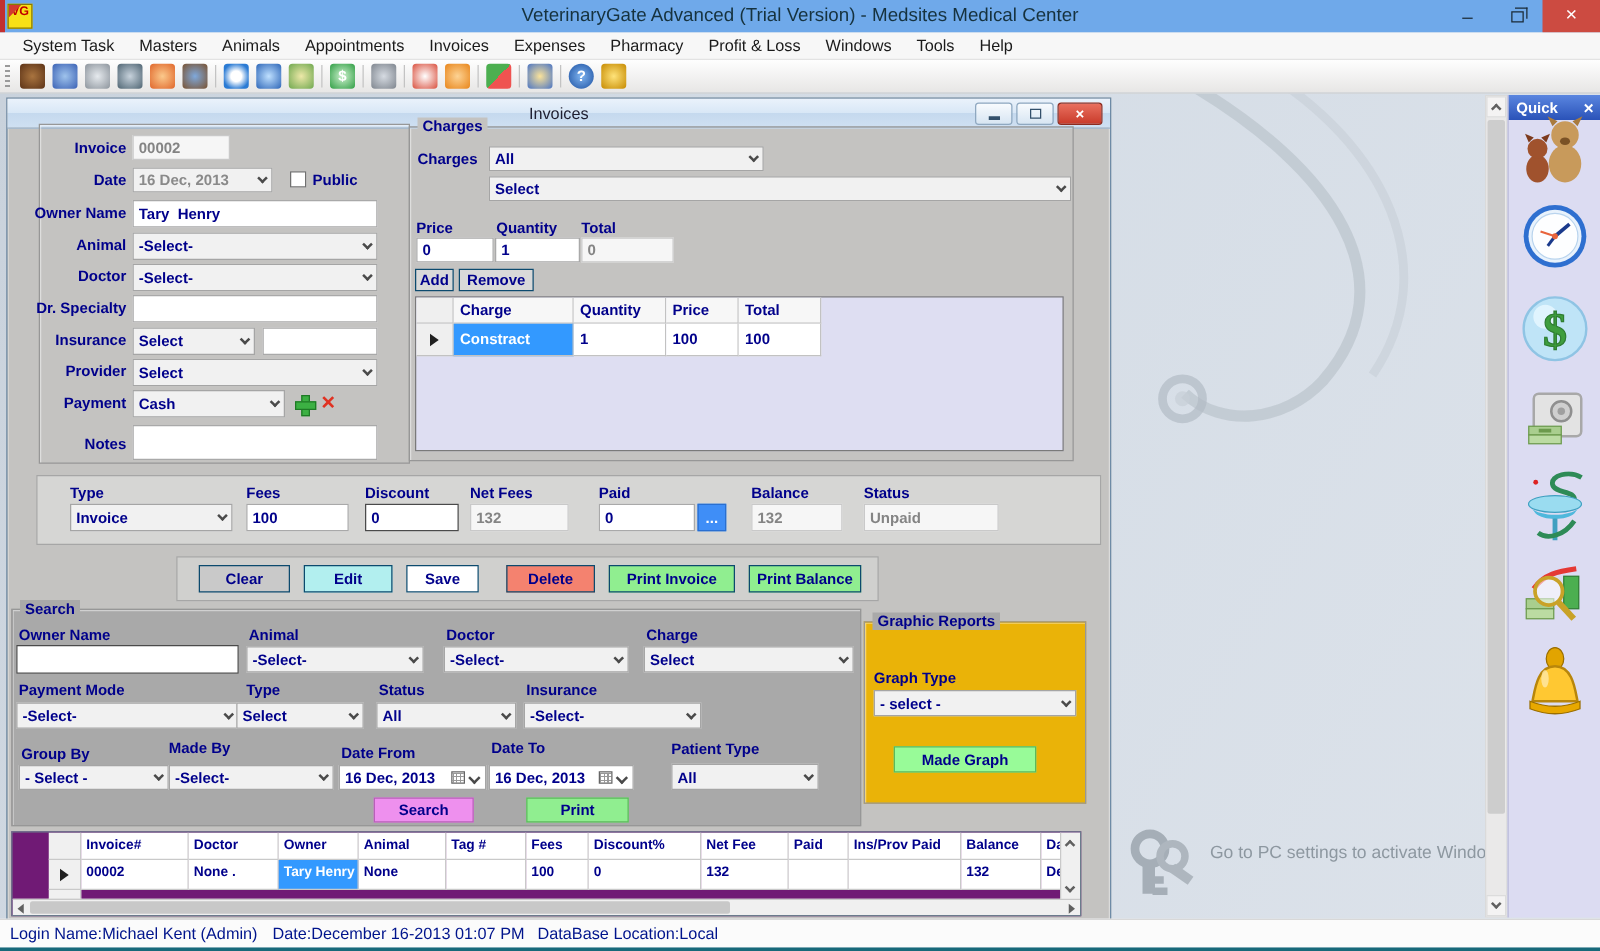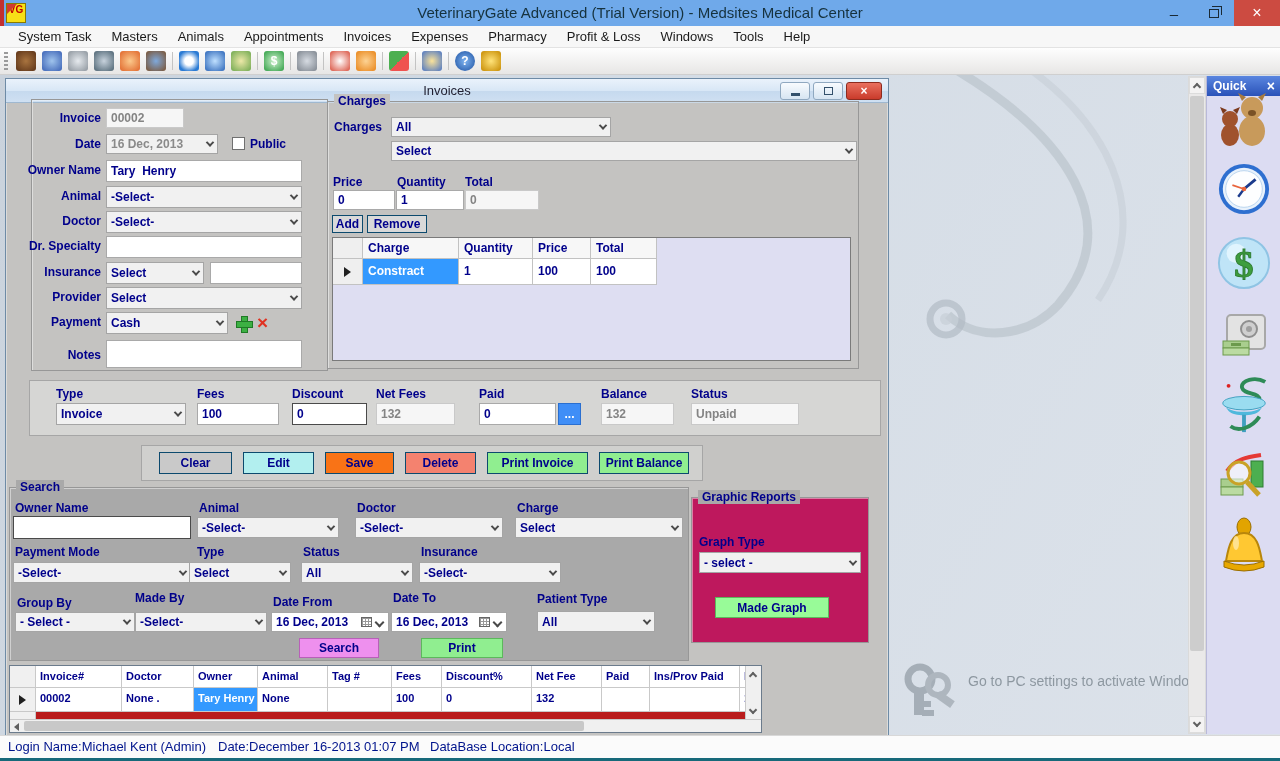--- a/index.html
+++ b/index.html
@@ -77,21 +77,21 @@
   
   .cgrid { position:absolute; left:326px; top:158px; width:519px; height:124px; background:#DEDEF2; border:1px solid #7A7A7A; overflow:hidden; }
   .cg-row { display:flex; }
   .cg-c { border-right:1px solid #C2C2C2; border-bottom:1px solid #C2C2C2; font:bold 12px "Liberation Sans",sans-serif; color:#00008B; padding:3px 5px; background:#fff; overflow:hidden; white-space:nowrap; }
   .cg-head .cg-c { background:#F7F7F7; }
   .cg-mk { width:30px; flex:none; background:#EFEFEF; border-right:1px solid #C2C2C2; border-bottom:1px solid #C2C2C2; display:flex; align-items:center; justify-content:center; }
   .tri { width:0; height:0; border-left:7px solid #202020; border-top:5px solid transparent; border-bottom:5px solid transparent; }
   .sel { background:#3399FF !important; color:#fff !important; }
 
   
-  .rgrid { position:absolute; left:3px; top:586px; width:753px; height:68px; background:#b91c1c; border:1px solid #6B7B8C; overflow:hidden; }
+  .rgrid { position:absolute; left:3px; top:586px; width:856px; height:68px; background:#701a75; border:1px solid #6B7B8C; overflow:hidden;padding-left:29px; }
   .rg-row { display:flex; height:22px; }
   .rg-row.data { height:24px; }
   .rg-c { border-right:1px solid #C9C9C9; border-bottom:1px solid #C9C9C9; font:bold 11px "Liberation Sans",sans-serif; color:#00008B; padding:4px 4px 0; white-space:nowrap; overflow:hidden; flex:none; background:#fff; }
   .rg-mk { width:26px; flex:none; background:#F0F0F0; border-right:1px solid #C9C9C9; border-bottom:1px solid #C9C9C9; display:flex; align-items:center; justify-content:center; }
   .rg-vscroll { position:absolute; right:0; top:0; width:16px; height:54px; background:#F0F0F0; border-left:1px solid #C9C9C9; }
   .rg-hscroll { position:absolute; left:0; bottom:0; width:854px; height:13px; background:#F0F0F0; border-top:1px solid #C9C9C9; }
   .hthumb { position:absolute; left:14px; top:1px; width:560px; height:10px; background:#C8C8C8; border-radius:2px; }
   .tri-l { width:0;height:0;border-top:4px solid transparent;border-bottom:4px solid transparent;border-right:5px solid #606060; position:absolute; left:4px; top:3px; }
   .tri-r { width:0;height:0;border-top:4px solid transparent;border-bottom:4px solid transparent;border-left:5px solid #606060; position:absolute; right:4px; top:3px; }
 
@@ -410,21 +410,21 @@
       <input class="tb" style="left: 286px; top: 324px; width: 75px; height: 22px; border-color: rgb(74, 74, 74);" value="0">
       <input class="tb dis" style="left: 370px; top: 324px; width: 79px; height: 22px;" value="132">
       <input class="tb" style="left: 473px; top: 324px; width: 77px; height: 22px;" value="0">
       <div class="btn" style="left:552px;top:324px;width:23px;height:22px;background:#3F8EF7;color:#fff;border-color:#2A6FD0">...</div>
       <input class="tb dis" style="left: 595px; top: 324px; width: 73px; height: 22px;" value="132">
       <input class="tb dis" style="left: 685px; top: 324px; width: 108px; height: 22px;" value="Unpaid">
 
       <div style="position:absolute;left:135px;top:366px;width:562px;height:36px;background:#D0D0CE;border:1px solid #A6A6A6"></div>
       <div class="btn" style="left:153px;top:373px;width:73px;height:22px;background:#C9C9C9">Clear</div>
       <div class="btn" style="left:237px;top:373px;width:71px;height:22px;background:#B2EFEF">Edit</div>
-      <div class="btn" style="left:319px;top:373px;width:69px;height:22px;background:#f97316">Save</div>
+      <div class="btn" style="left:319px;top:373px;width:58px;height:22px;background:#ffffff">Save</div>
       <div class="btn" style="left:399px;top:373px;width:71px;height:22px;background:#F4826F">Delete</div>
       <div class="btn" style="left:481px;top:373px;width:101px;height:22px;background:#90EE90">Print Invoice</div>
       <div class="btn" style="left:593px;top:373px;width:90px;height:22px;background:#90EE90">Print Balance</div>
 
       <div class="gbx" style="left:3px;top:408px;width:680px;height:174px;background:#A9A9A9">
         <span class="cap" style="background:#A9A9A9">Search</span>
       </div>
 
       <div class="lbl" style="left:9px;top:422px">Owner Name</div>
       <input class="tb" style="left: 7px; top: 437px; width: 178px; height: 23px; border-color: rgb(74, 74, 74);" value="">
@@ -489,21 +489,21 @@
         </div>
       <div class="lbl" style="left:531px;top:513px">Patient Type</div>
       <div class="combo" style="left:531px;top:532px;width:118px;height:21px">
           <span>All</span>
           <i class="chev"></i>
         </div>
 
       <div class="btn" style="left:293px;top:559px;width:80px;height:20px;background:#EE90EE;border-color:#B860B8">Search</div>
       <div class="btn" style="left:415px;top:559px;width:82px;height:20px;background:#90EE90;border-color:#5CB85C">Print</div>
 
-      <div class="gbx" style="left:685px;top:418px;width:178px;height:146px;background:#be185d">
+      <div class="gbx" style="left:685px;top:418px;width:178px;height:146px;background:#eab308">
         <span class="cap" style="background:#A9A9A9">Graphic  Reports</span>
       </div>
       <div class="lbl" style="left:693px;top:456px">Graph Type</div>
       <div class="combo" style="left:693px;top:473px;width:162px;height:21px">
           <span>- select -</span>
           <i class="chev"></i>
         </div>
       <div class="btn" style="left:709px;top:518px;width:114px;height:21px;background:#98FB98;border-color:#5CB85C">Made Graph</div>
 
       <div class="rgrid">

